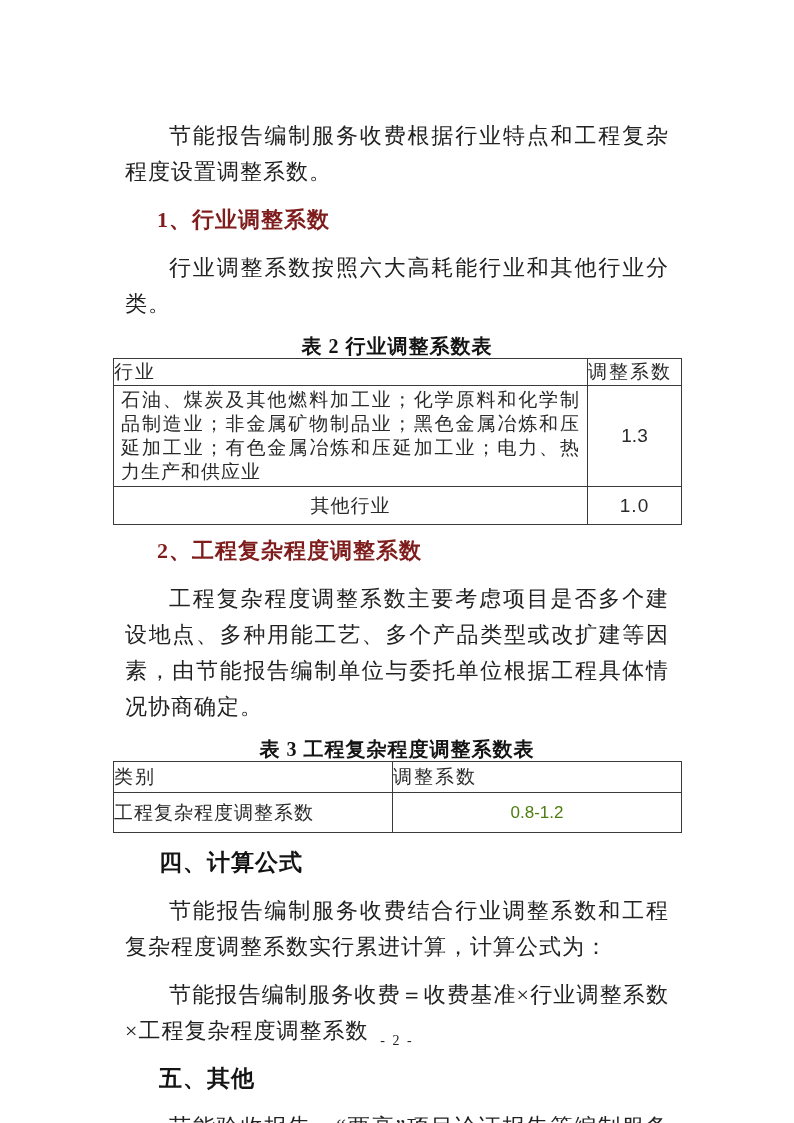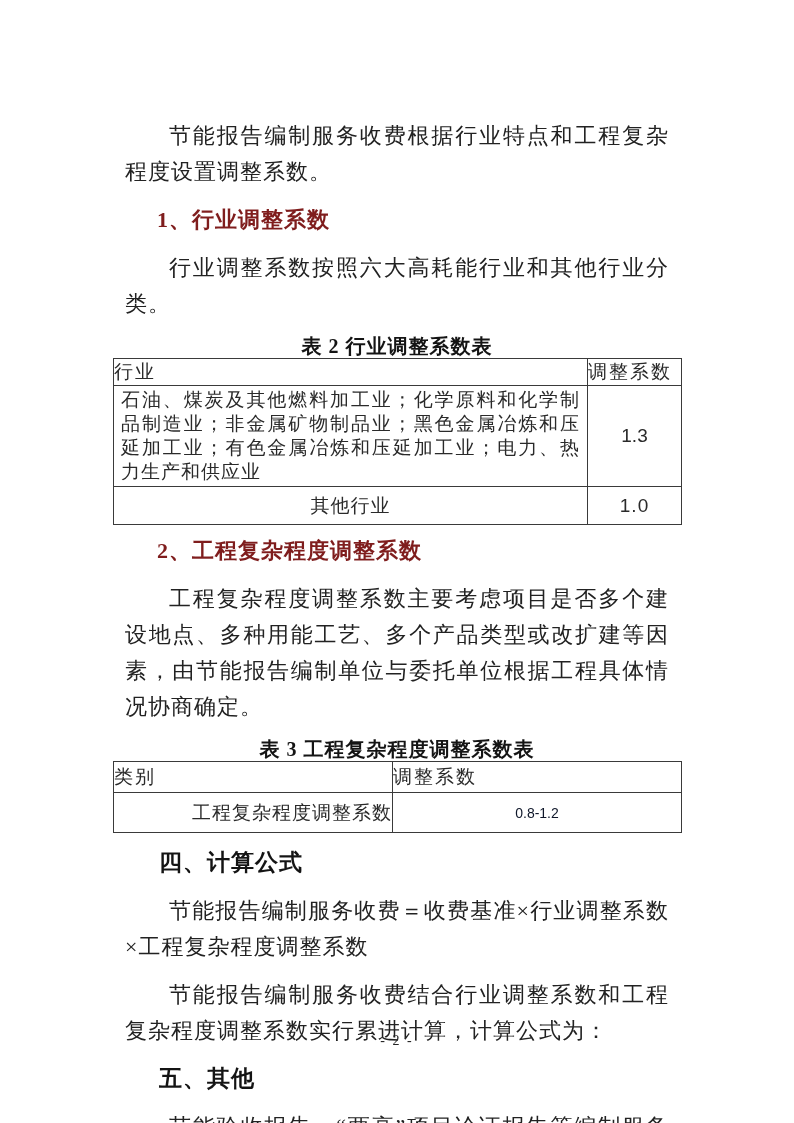--- a/index.html
+++ b/index.html
@@ -74,27 +74,27 @@
   }
   #table-industry th { height: 26px; }
   #table-industry td.industry-cell {
     padding: 2px 7px;
     line-height: 24px;
     text-align: justify;
     letter-spacing: 1px;
   }
   #table-industry tr.other-row td { height: 37px; text-align: center; letter-spacing: 1px; }
   #table-complexity th { height: 30px; }
-  #table-complexity td { height: 39px; text-align: right; letter-spacing: 1px; }
+  #table-complexity td { height: 39px; text-align: left; letter-spacing: 1px; }
   td.num-cell, #table-complexity td.num-cell {
     text-align: center;
     font-family: "Liberation Sans", "DejaVu Sans", sans-serif;
-    font-size: 14px;
+    font-size: 17px;
     letter-spacing: 0;
-    color: #0f172a;
+    color: #4d7c0f;
   }
   .mt-sub { margin-top: 8px; }
   .mt-sec { margin-top: 12px; }
   .page-footer {
     position: absolute;
     top: 1033px;
     left: 0;
     width: 794px;
     text-align: center;
     font-size: 14px;
@@ -155,23 +155,23 @@
     </tr>
     <tr>
       <td>工程复杂程度调整系数</td>
       <td class="num-cell">0.8-1.2</td>
     </tr>
   </tbody>
     </table>
 
   <h2 class="sec-heading mt-sec">四、计算公式</h2>
 
+  <p class="body-para">节能报告编制服务收费结合行业调整系数和工程复杂程度调整系数实行累进计算，计算公式为：</p>
+
   <p class="body-para">节能报告编制服务收费＝收费基准×行业调整系数×工程复杂程度调整系数</p>
-
-  <p class="body-para">节能报告编制服务收费结合行业调整系数和工程复杂程度调整系数实行累进计算，计算公式为：</p>
 
   <h2 class="sec-heading mt-sec">五、其他</h2>
 
   <p class="body-para">节能验收报告、“两高”项目论证报告等编制服务收费可参照本标准执行。</p>
 
   <div class="page-footer">- 2 -</div>
 
 </div>
 
 </body></html>

